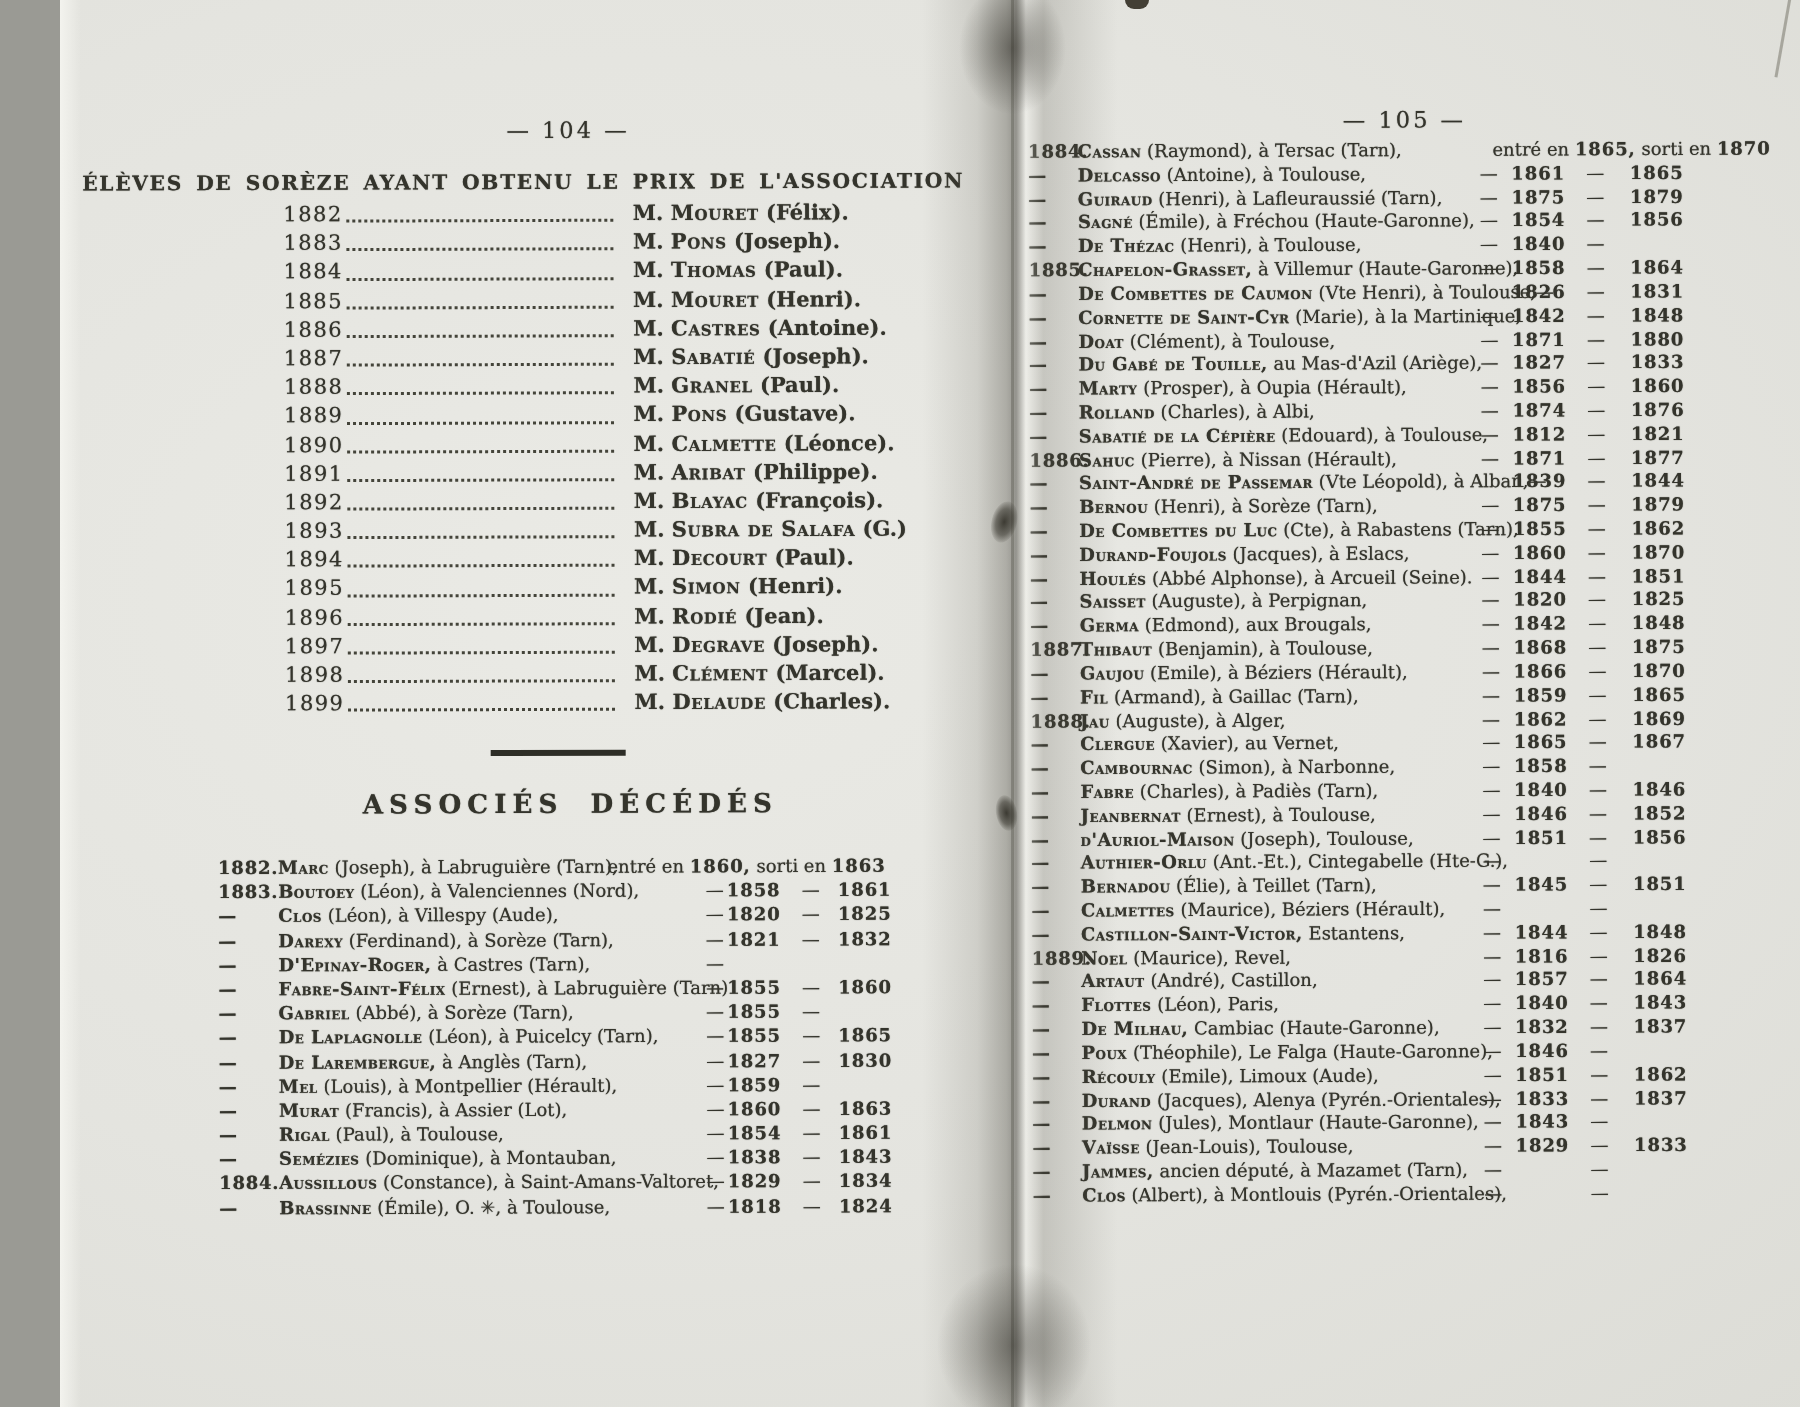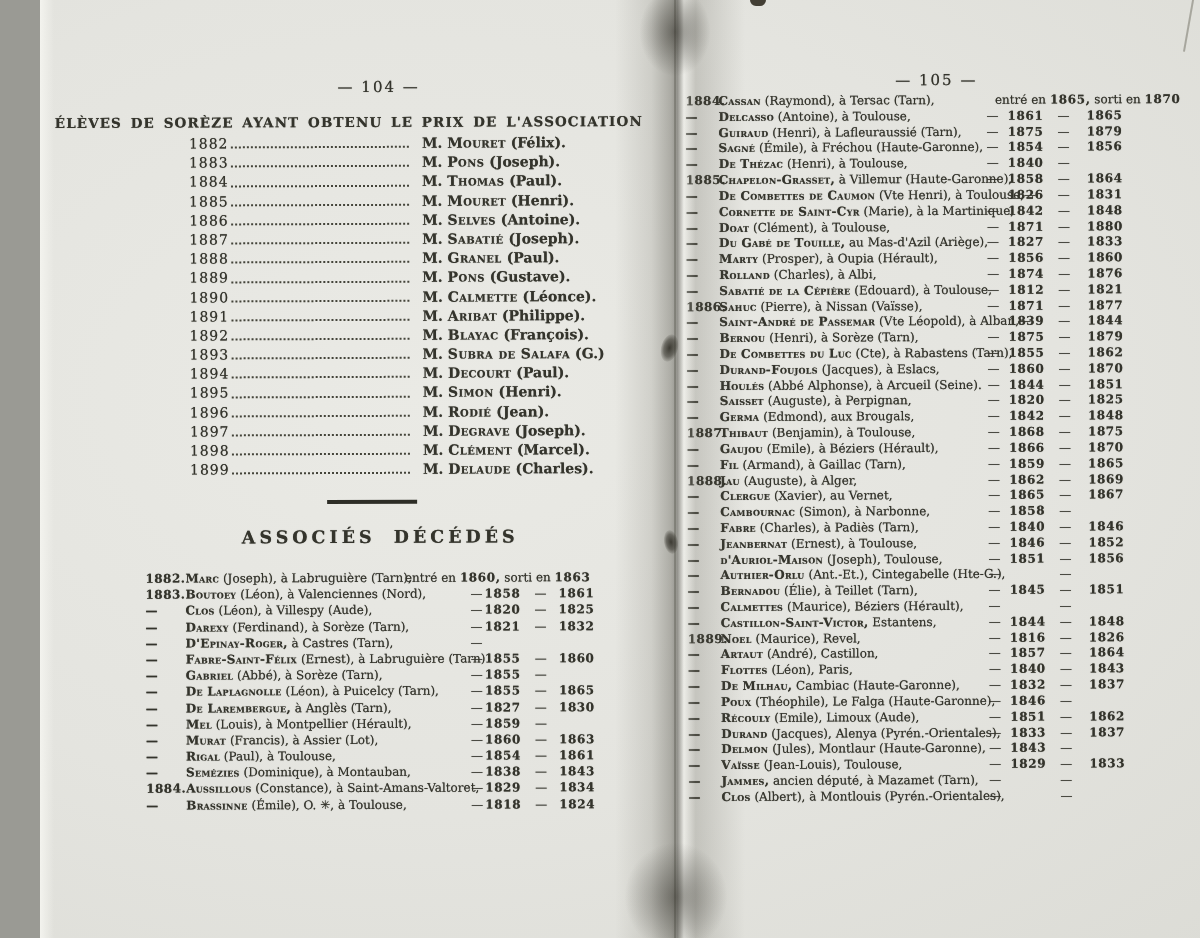--- a/index.html
+++ b/index.html
@@ -113,21 +113,21 @@
 
         <div class="prow">
           <span class="py">1885</span>
           <span class="pl"></span>
           <span class="pn"><span>M.</span> <span class="psn">Mouret</span> <span>(Henri).</span></span>
         </div>
 
         <div class="prow">
           <span class="py">1886</span>
           <span class="pl"></span>
-          <span class="pn"><span>M.</span> <span class="psn">Selves</span> <span>(Antoine).</span></span>
+          <span class="pn"><span>M.</span> <span class="psn">Castres</span> <span>(Antoine).</span></span>
         </div>
 
         <div class="prow">
           <span class="py">1887</span>
           <span class="pl"></span>
           <span class="pn"><span>M.</span> <span class="psn">Sabatié</span> <span>(Joseph).</span></span>
         </div>
 
         <div class="prow">
           <span class="py">1888</span>
@@ -489,21 +489,21 @@
           <span class="nm"><span class="sn">Sabatié de la Cépière</span> <span>(Edouard), à Toulouse,</span></span>
           <span class="c c1">—</span>
           <span class="c c2">1812</span>
           <span class="c c3">—</span>
           <span class="c c4">1821</span>
           <span class="note"><span></span> <span class="b"></span> <span></span> <span class="b"></span></span>
         </div>
 
         <div class="row">
           <span class="yl">1886.</span>
-          <span class="nm"><span class="sn">Sahuc</span> <span>(Pierre), à Nissan (Vaïsse),</span></span>
+          <span class="nm"><span class="sn">Sahuc</span> <span>(Pierre), à Nissan (Hérault),</span></span>
           <span class="c c1">—</span>
           <span class="c c2">1871</span>
           <span class="c c3">—</span>
           <span class="c c4">1877</span>
           <span class="note"><span></span> <span class="b"></span> <span></span> <span class="b"></span></span>
         </div>
 
         <div class="row">
           <span class="yl">—</span>
           <span class="nm"><span class="sn">Saint-André de Passemar</span> <span>(Vte Léopold), à Alban,—</span></span>

